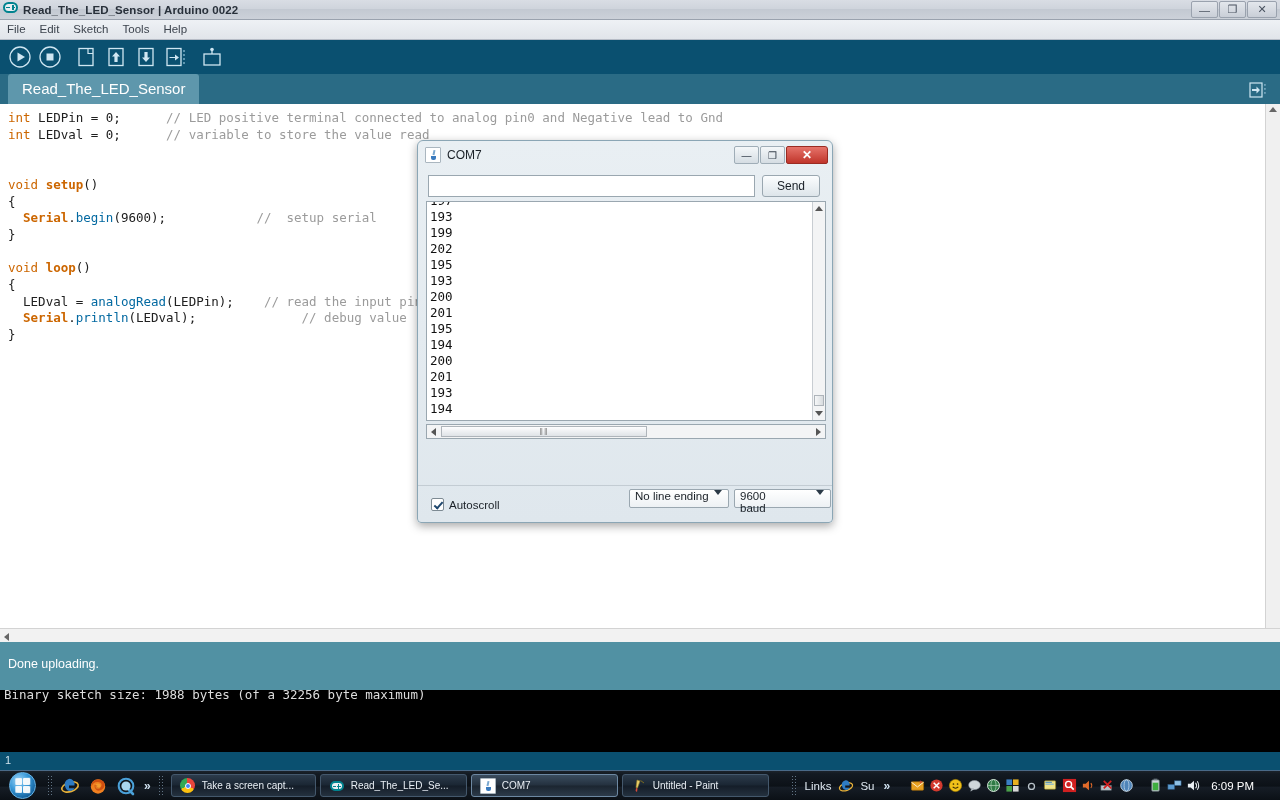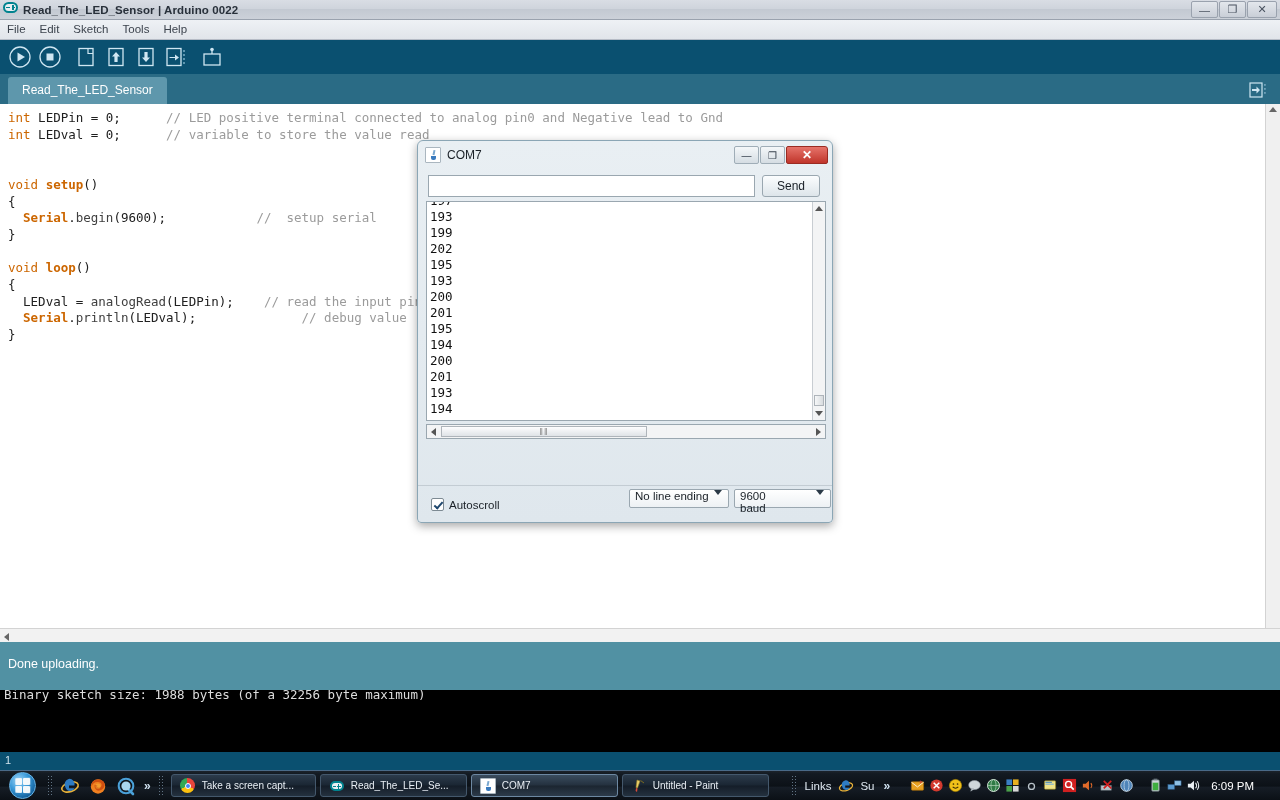--- a/index.html
+++ b/index.html
@@ -72,42 +72,42 @@
   .tb-btn svg { display: block; }
 
   
   .tabbar {
     position: absolute; left: 0; top: 74px; width: 1280px; height: 30px;
     background: #2a6b85; display: flex; align-items: flex-end; box-sizing: border-box;
   }
   .tab {
     margin-left: 8px; margin-bottom: 0px;
     background: #5e97ac; color: #ffffff;
-    font-size: 12px; padding: 6px 14px 7px 14px;
+    font-size: 15px; padding: 6px 14px 7px 14px;
     border-radius: 3px 3px 0 0;
   }
   .tab-menu-btn {
     margin-left: auto; margin-right: 12px; margin-bottom: 4px;
     width: 20px; height: 20px; display: flex; align-items: center; justify-content: center;
   }
 
   
   .editor {
     position: absolute; left: 0; top: 104px; width: 1076px; height: 524px;
     background: #ffffff; overflow: hidden;
   }
   .code {
     position: absolute; left: 8px; top: 6px;
     font-family: "DejaVu Sans Mono", "Liberation Mono", monospace;
     font-size: 12.5px; line-height: 16.7px;
     white-space: pre; color: #202020;
   }
   .k-type { color: #cc6600; }
   .k-fn   { color: #cc6600; font-weight: bold; }
-  .k-lit  { color: #404040; }
+  .k-lit  { color: #0369a1; }
   .k-cmt  { color: #9b9b9b; }
   .k-id   { color: #202020; }
 
   .ed-vscroll {
     position: absolute; right: 0; top: 104px; width: 15px; height: 524px;
     background: #f0f0f0; border-left: 1px solid #d3d3d3; box-sizing: border-box;
   }
   .ed-vscroll .up-arrow {
     position: absolute; top: 3px; left: 3px;
     width: 0; height: 0;

